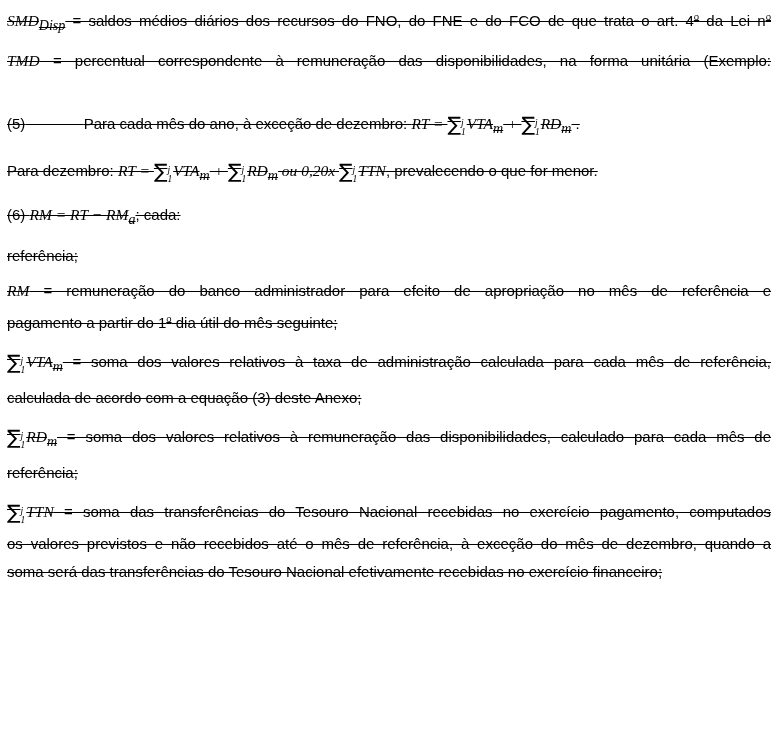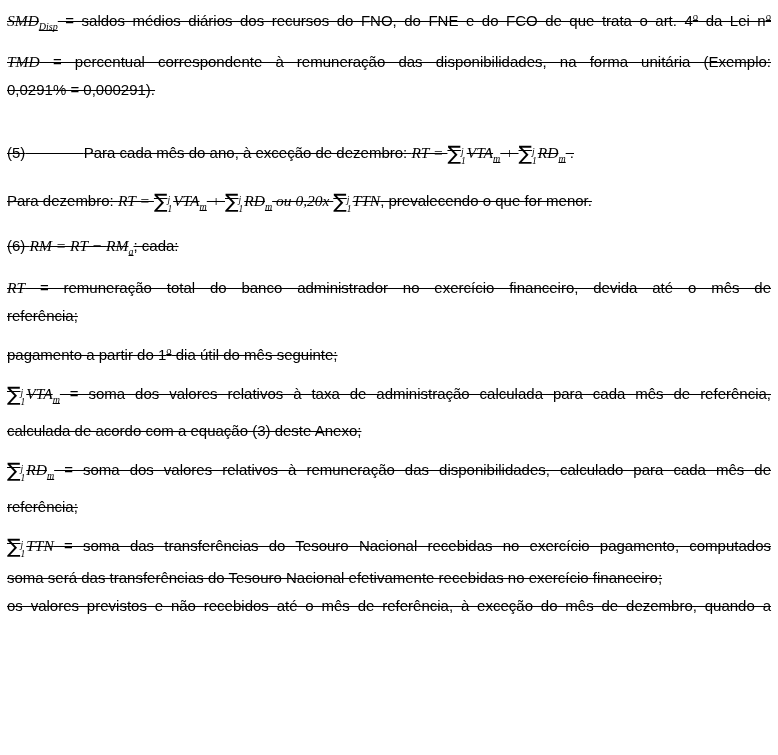--- a/index.html
+++ b/index.html
@@ -28,21 +28,21 @@
   }
   .line.sumline { line-height: 35px; }
   .line.mathline { line-height: 30px; }
   .math {
     font-family: "Liberation Serif", serif;
     font-style: italic;
     font-size: 15.5px;
   }
   .msub {
     font-family: "Liberation Serif", serif;
-    font-size: 10px;
+    font-size: 14px;
     vertical-align: -4px;
   }
   .ord {
     font-size: 9.5px;
     vertical-align: 6px;
     text-decoration: underline;
     text-decoration-thickness: 1px;
   }
   .sum { white-space: nowrap; }
   .sigma {
@@ -66,45 +66,44 @@
 </style>
 </head>
 <body>
 
 <div id="doc">
     <div class="paragraph">
       <div class="line just"><span class="math">SMD<span class="msub">Disp</span></span><span class="txt"> = saldos médios diários dos recursos do FNO, do FNE e do FCO de que trata o art. 4</span><span class="ord">o</span><span class="txt"> da Lei n</span><span class="ord">o</span></div>
     </div>
     <div class="paragraph">
       <div class="line just"><span class="math">TMD</span><span class="txt"> = percentual correspondente à remuneração das disponibilidades, na forma unitária (Exemplo:</span></div>
-      <div class="line"><span class="txt">0,0291% = 0,000291).</span></div>
     </div>
     <div class="blank-line"></div>
     <div class="paragraph">
       <div class="line sumline"><span class="txt">(5)</span><span class="tabsp">&nbsp;&nbsp;&nbsp;&nbsp;&nbsp;&nbsp;&nbsp;&nbsp;&nbsp;&nbsp;&nbsp;&nbsp;&nbsp;&nbsp;</span><span class="txt">Para cada mês do ano, à exceção de dezembro: </span><span class="math">RT = </span><span class="sum"><span class="sigma">∑</span><span class="sumsc"><span class="ssup">j</span><span class="ssub">1</span></span></span><span class="math">VTA<span class="msub">m</span></span><span class="math"> + </span><span class="sum"><span class="sigma">∑</span><span class="sumsc"><span class="ssup">j</span><span class="ssub">1</span></span></span><span class="math">RD<span class="msub">m</span></span><span class="txt"> .</span></div>
     </div>
     <div class="paragraph">
       <div class="line sumline"><span class="txt">Para dezembro: </span><span class="math">RT = </span><span class="sum"><span class="sigma">∑</span><span class="sumsc"><span class="ssup">j</span><span class="ssub">1</span></span></span><span class="math">VTA<span class="msub">m</span></span><span class="math"> + </span><span class="sum"><span class="sigma">∑</span><span class="sumsc"><span class="ssup">j</span><span class="ssub">1</span></span></span><span class="math">RD<span class="msub">m</span></span><span class="math"> ou 0,20x </span><span class="sum"><span class="sigma">∑</span><span class="sumsc"><span class="ssup">j</span><span class="ssub">1</span></span></span><span class="math">TTN</span><span class="txt">, prevalecendo o que for menor.</span></div>
     </div>
     <div class="paragraph">
       <div class="line mathline"><span class="txt">(6) </span><span class="math">RM = RT − </span><span class="math">RM<span class="msub">a</span></span><span class="txt">; cada:</span></div>
     </div>
     <div class="paragraph">
-      <div class="line just"><span class="math">RT</span><span class="txt"> = remuneração total do banco administrador no exercício financeiro, devida até o mês de</span></div>
       <div class="line"><span class="txt">referência;</span></div>
     </div>
     <div class="paragraph">
+      <div class="line just"><span class="math">RM</span><span class="txt"> = remuneração do banco administrador para efeito de apropriação no mês de referência e</span></div>
       <div class="line"><span class="txt">pagamento a partir do 1</span><span class="ord">o</span><span class="txt"> dia útil do mês seguinte;</span></div>
     </div>
     <div class="paragraph">
       <div class="line just sumline"><span class="sum"><span class="sigma">∑</span><span class="sumsc"><span class="ssup">j</span><span class="ssub">1</span></span></span><span class="math">VTA<span class="msub">m</span></span><span class="txt"> = soma dos valores relativos à taxa de administração calculada para cada mês de referência,</span></div>
       <div class="line"><span class="txt">calculada de acordo com a equação (3) deste Anexo;</span></div>
     </div>
     <div class="paragraph">
       <div class="line just sumline"><span class="sum"><span class="sigma">∑</span><span class="sumsc"><span class="ssup">j</span><span class="ssub">1</span></span></span><span class="math">RD<span class="msub">m</span></span><span class="txt"> = soma dos valores relativos à remuneração das disponibilidades, calculado para cada mês de</span></div>
       <div class="line"><span class="txt">referência;</span></div>
     </div>
     <div class="paragraph">
       <div class="line just sumline"><span class="sum"><span class="sigma">∑</span><span class="sumsc"><span class="ssup">j</span><span class="ssub">1</span></span></span><span class="math">TTN</span><span class="txt"> = soma das transferências do Tesouro Nacional recebidas no exercício pagamento, computados</span></div>
+      <div class="line just"><span class="txt">os valores previstos e não recebidos até o mês de referência, à exceção do mês de dezembro, quando a</span></div>
       <div class="line"><span class="txt">soma será das transferências do Tesouro Nacional efetivamente recebidas no exercício financeiro;</span></div>
-      <div class="line just"><span class="txt">os valores previstos e não recebidos até o mês de referência, à exceção do mês de dezembro, quando a</span></div>
     </div>
   </div>
 
 </body></html>

